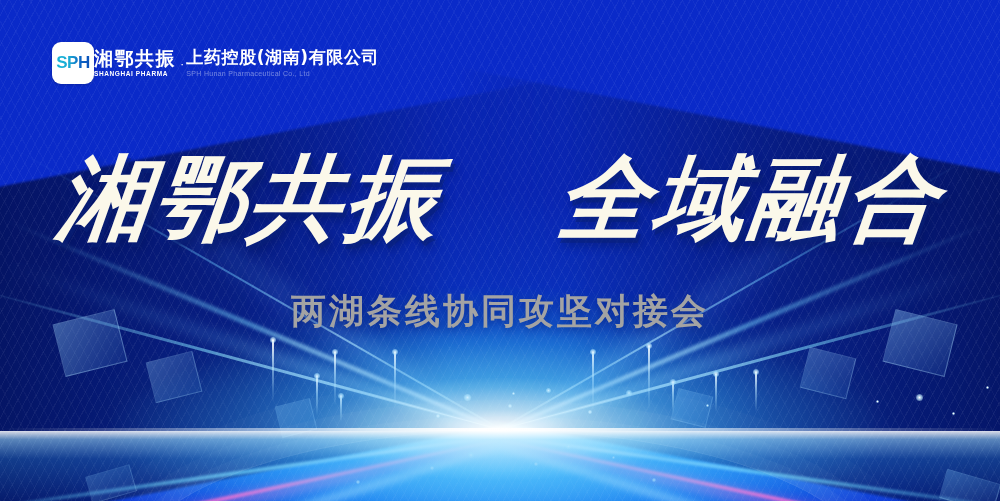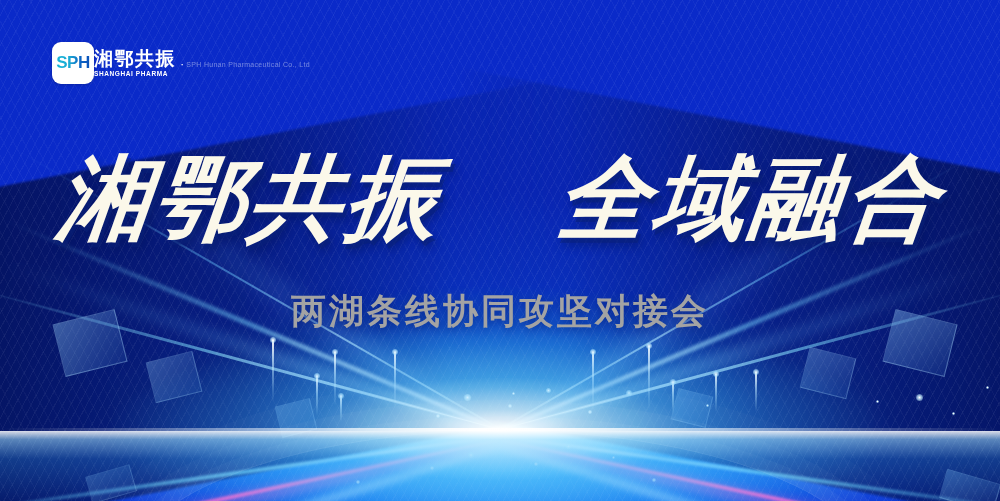--- a/index.html
+++ b/index.html
@@ -293,20 +293,21 @@
   <div class="header">
     <div class="logo-mark">
       <span class="sph">SPH</span>
     </div>
     <div class="logo-cn">
       <span class="cn">湘鄂共振</span>
       <span class="en">SHANGHAI PHARMA</span>
     </div>
     <span class="sep">·</span>
     <div class="co">
+      <span class="cn">上药控股(湖南)有限公司</span>
       <span class="en">SPH Hunan Pharmaceutical Co., Ltd</span>
     </div>
   </div>
 
   <div class="title-wrap">
     <div class="main-title">
       <span>湘鄂共振</span>
       <span class="gap"></span>
       <span>全域融合</span>
     </div>

